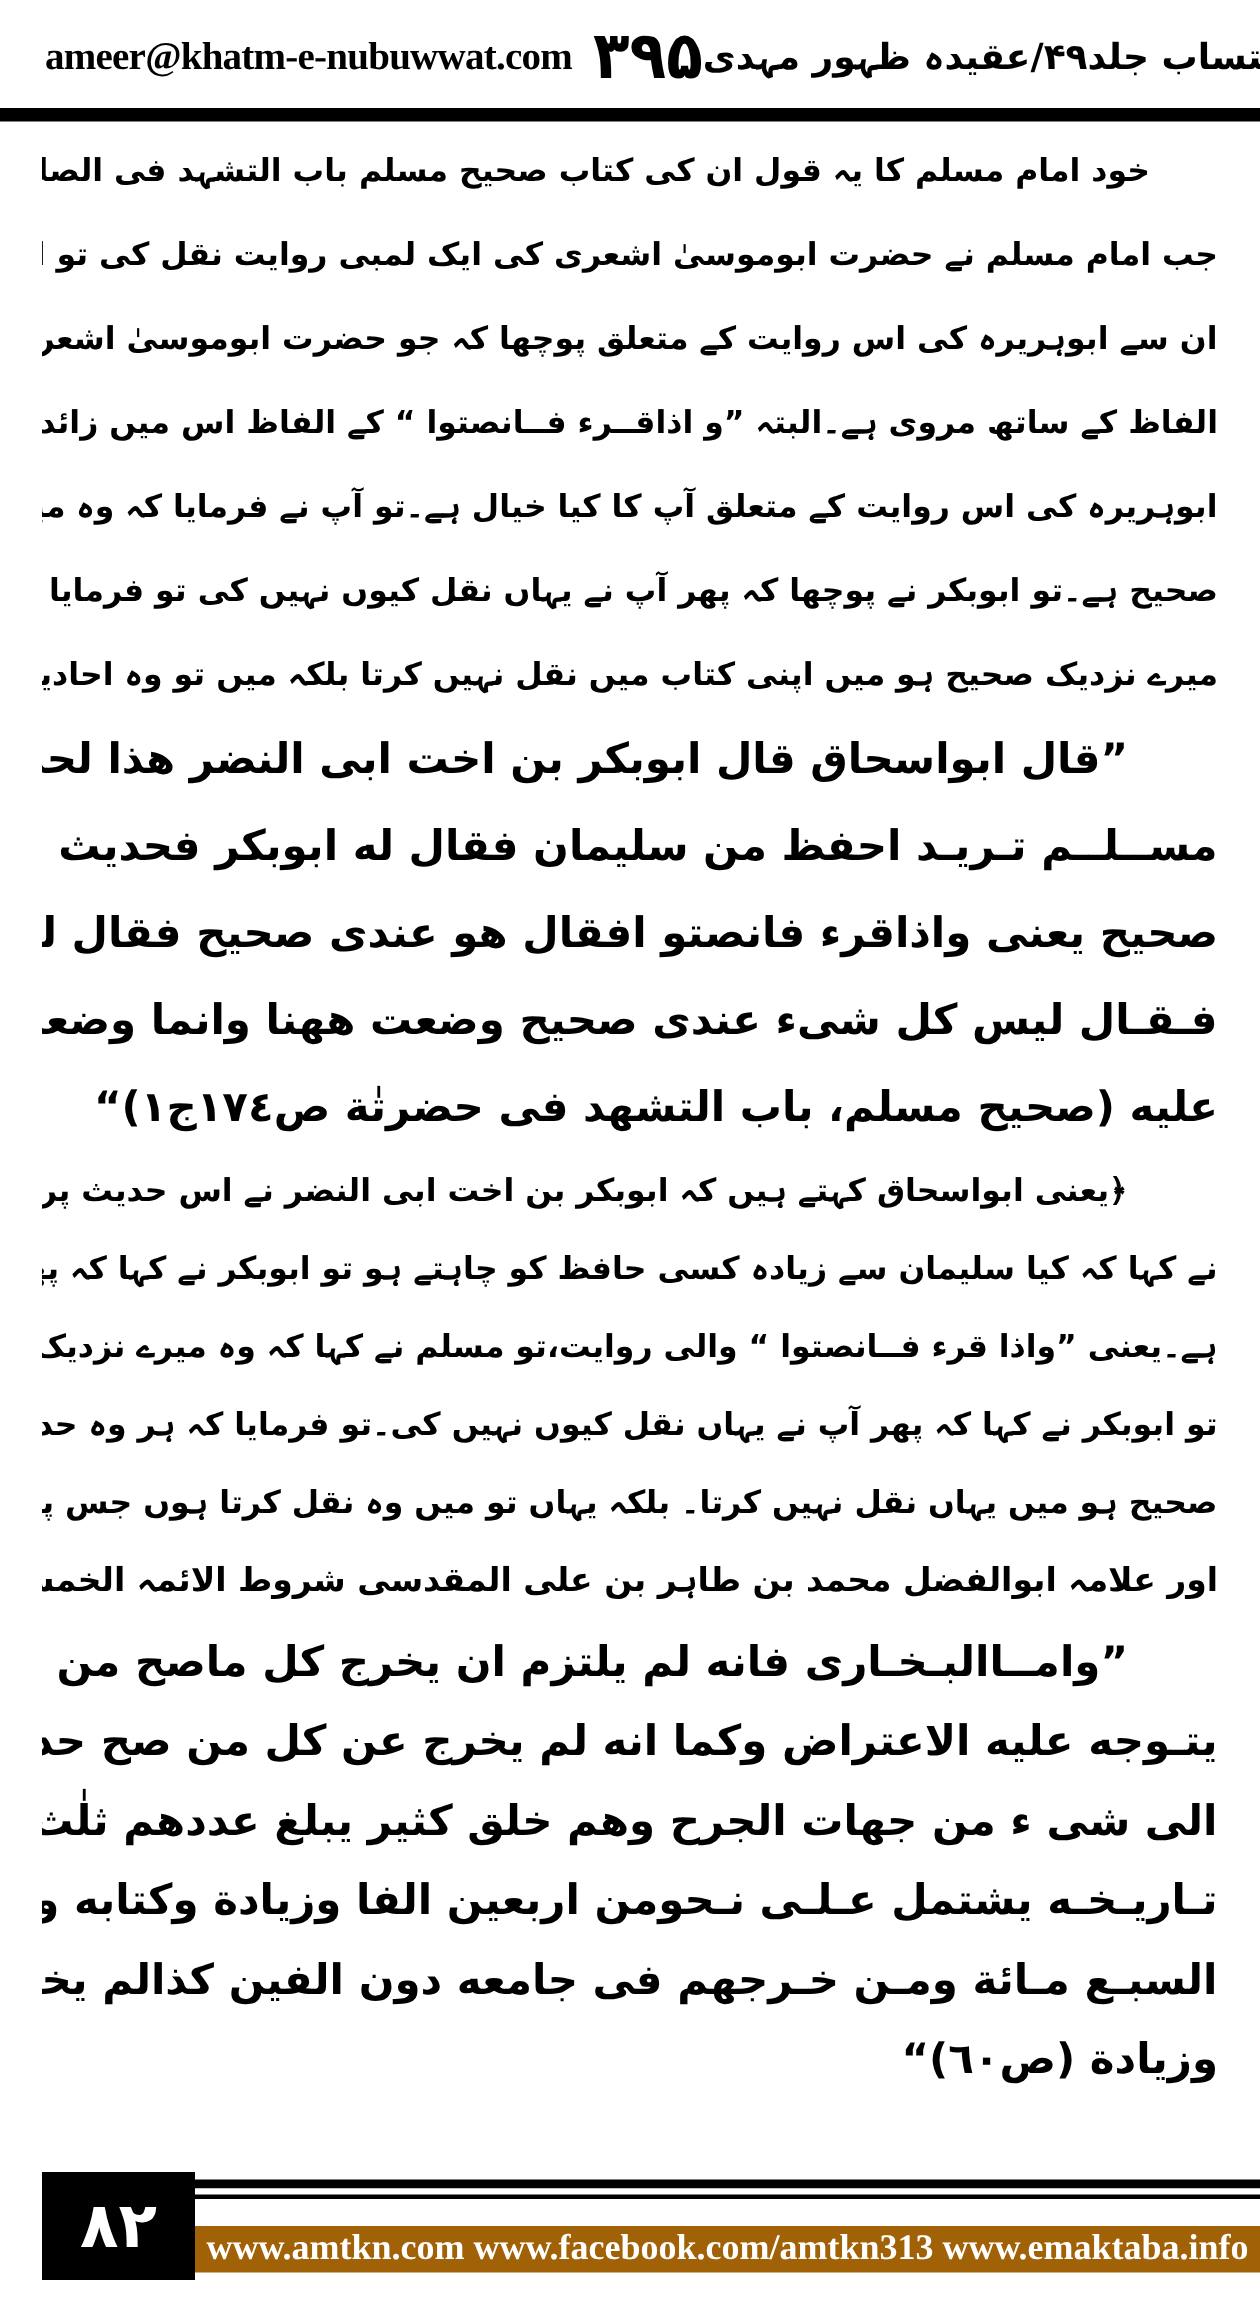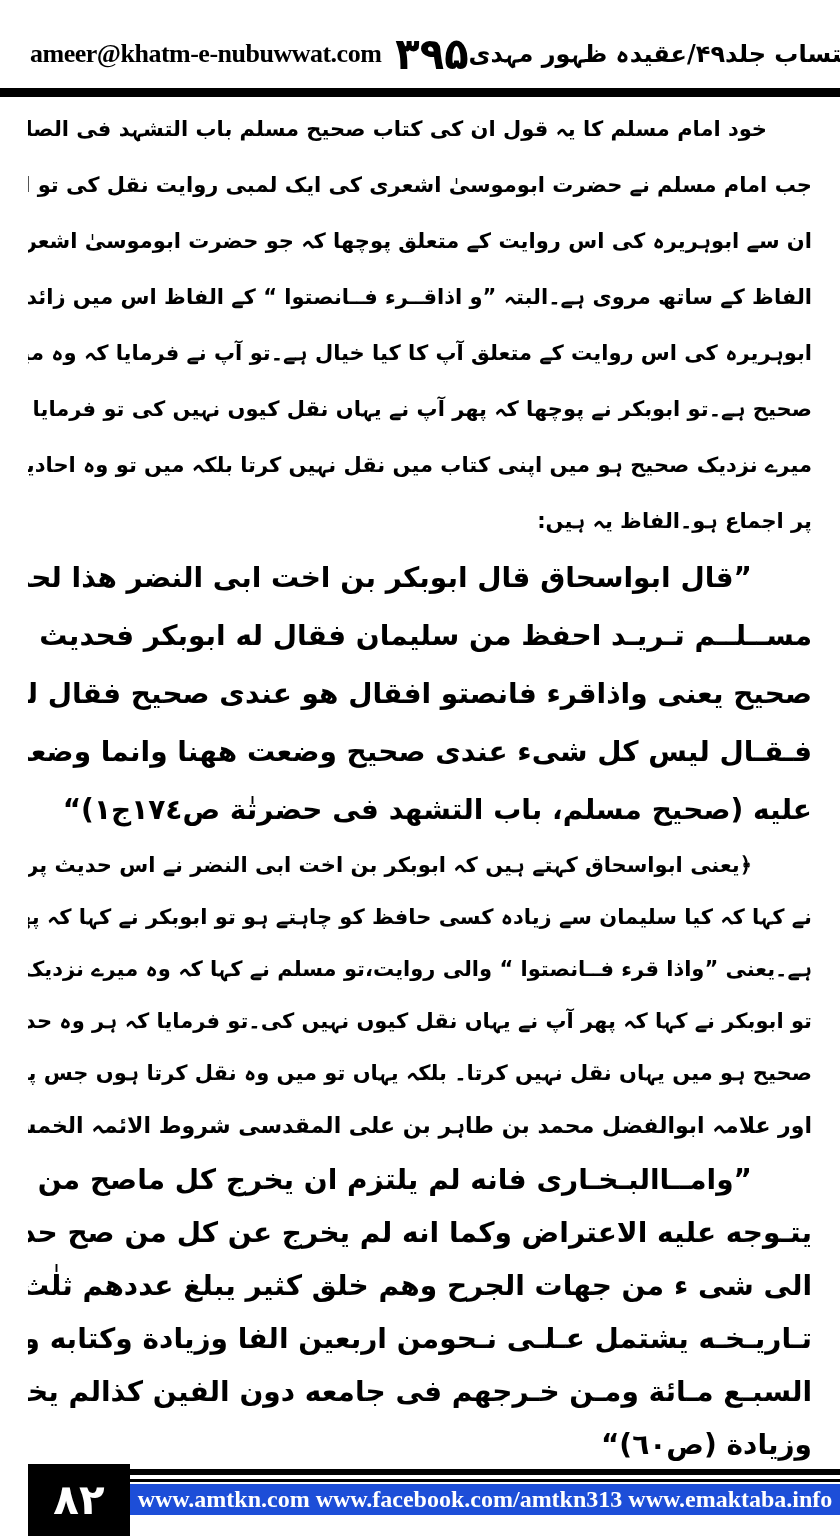--- a/index.html
+++ b/index.html
@@ -4,21 +4,21 @@
 <style>
   html,body{margin:0;padding:0;background:#e8e8e8;}
   .page{
     width:840px;height:1540px;background:#ffffff;color:#000;
     position:relative;overflow:hidden;margin:0 auto;
     font-family:"DejaVu Sans",sans-serif;
   }
   
   .header{
     display:flex;align-items:center;justify-content:space-between;
-    padding:28px 26px 0 30px;height:52px;direction:ltr;
+    padding:12px 26px 0 30px;height:52px;direction:ltr;
   }
   .header-left{display:flex;align-items:center;gap:14px;}
   .email{
     font-family:"Liberation Serif",serif;font-weight:bold;font-size:26px;
     letter-spacing:-0.5px;white-space:nowrap;
   }
   .page-number{
     font-family:"DejaVu Sans",sans-serif;font-weight:bold;font-size:40px;
     direction:rtl;line-height:1;transform:scaleY(1.1);
   }
@@ -40,37 +40,37 @@
   .arabic-quote .line{font-size:28px;line-height:58px;}
   .arabic-quote-2 .line{font-size:28px;line-height:53px;}
   .indent-sm{padding-right:45px;}
   .indent-md{padding-right:60px;}
   .heading-line{
     font-weight:bold;font-size:22px;line-height:54px;text-align:center;
     direction:rtl;white-space:nowrap;overflow:hidden;
   }
   
   .footer{
-    position:absolute;left:0;right:0;bottom:0;height:76px;
+    position:absolute;left:0;right:0;bottom:16px;height:76px;
     display:flex;align-items:flex-start;
   }
   .badge{
     margin-left:28px;width:102px;height:72px;background:#000;
     display:flex;align-items:center;justify-content:center;flex:0 0 auto;
   }
   .badge-number{
     color:#fff;font-weight:bold;font-size:42px;direction:rtl;
     font-family:"DejaVu Sans",sans-serif;line-height:1;
   }
   .footer-right{flex:1;display:flex;flex-direction:column;padding-top:5px;}
   .rule-thick{height:6px;background:#000;}
   .rule-gap{height:4px;background:#fff;}
   .rule-thin{height:3px;background:#000;}
   .links-bar{
-    margin-top:2px;height:31px;background:#1d4ed8;color:#fff;
+    margin-top:18px;height:31px;background:#a16207;color:#fff;
     display:flex;align-items:center;justify-content:center;
   }
   .links-text{
     font-family:"Liberation Serif",serif;font-weight:bold;font-size:24px;
     white-space:nowrap;direction:ltr;
   }
 </style>
 </head>
 <body>
 
@@ -88,21 +88,20 @@
   <div class="body-text">
 
     <div class="urdu-para">
       <div class="line indent-sm">خود امام مسلم کا یہ قول ان کی کتاب صحیح مسلم باب التشہد فی الصلوٰۃ میں منقول ہے کہ</div>
       <div class="line">جب امام مسلم نے حضرت ابوموسیٰ اشعری کی ایک لمبی روایت نقل کی تو ان کے شاگرد ابوبکر نے</div>
       <div class="line">ان سے ابوہریرہ کی اس روایت کے متعلق پوچھا کہ جو حضرت ابوموسیٰ اشعری والی حدیث کے</div>
       <div class="line">الفاظ کے ساتھ مروی ہے۔البتہ ”و اذاقــرء فــانصتوا “ کے الفاظ اس میں زائد ہیں کہ</div>
       <div class="line">ابوہریرہ کی اس روایت کے متعلق آپ کا کیا خیال ہے۔تو آپ نے فرمایا کہ وہ میرے نزدیک</div>
       <div class="line">صحیح ہے۔تو ابوبکر نے پوچھا کہ پھر آپ نے یہاں نقل کیوں نہیں کی تو فرمایا کہ ہر وہ حدیث جو</div>
       <div class="line">میرے نزدیک صحیح ہو میں اپنی کتاب میں نقل نہیں کرتا بلکہ میں تو وہ احادیث نقل کرتا ہوں کہ جن</div>
-      <div class="line start">پر اجماع ہو۔الفاظ یہ ہیں:</div>
     </div>
 
     <div class="arabic-quote">
       <div class="line indent-md">”قال ابواسحاق قال ابوبکر بن اخت ابی النضر هذا لحدیث فقال</div>
       <div class="line">مســلــم تـریـد احفظ من سلیمان فقال له ابوبکر فحدیث ابی هریرة فقال هو</div>
       <div class="line">صحیح یعنی واذاقرء فانصتو افقال هو عندی صحیح فقال لم لم تضعه ههنا</div>
       <div class="line">فـقـال لیس کل شیء عندی صحیح وضعت ههنا وانما وضعت ههنا ما اجمعو</div>
       <div class="line start">علیه (صحیح مسلم، باب التشهد فی حضرتٰة ص١٧٤ج١)“</div>
     </div>
 

